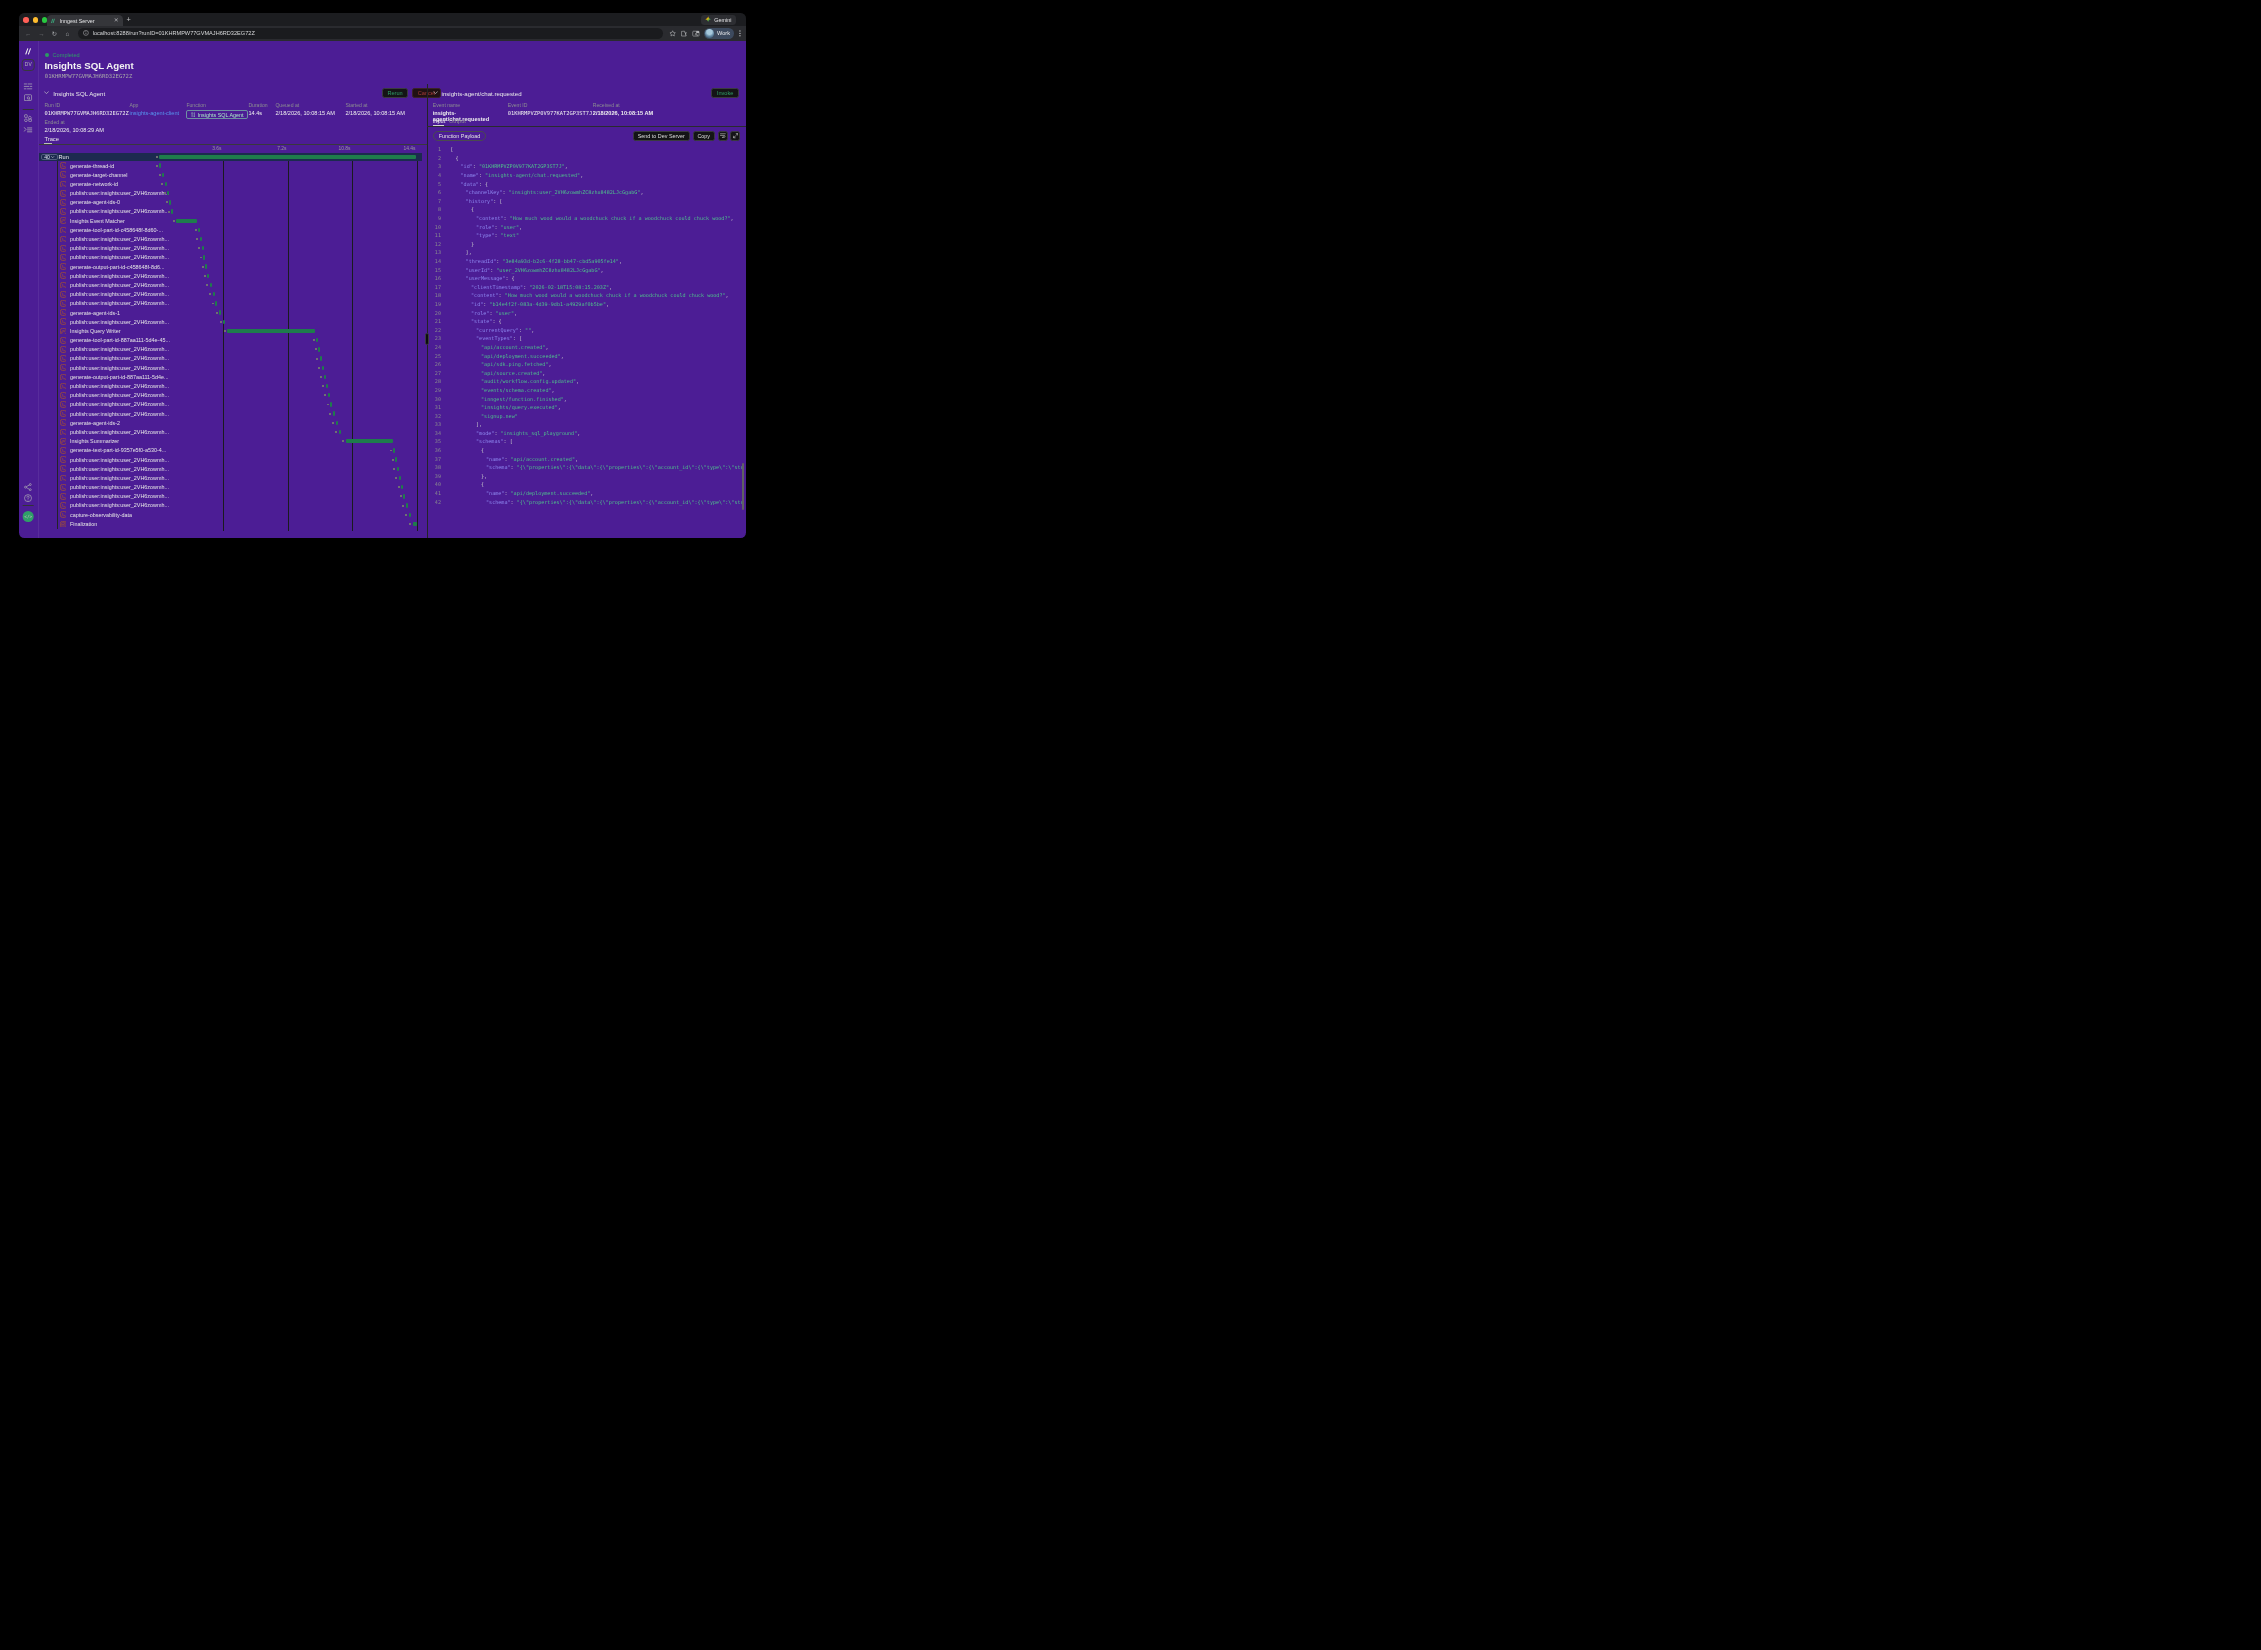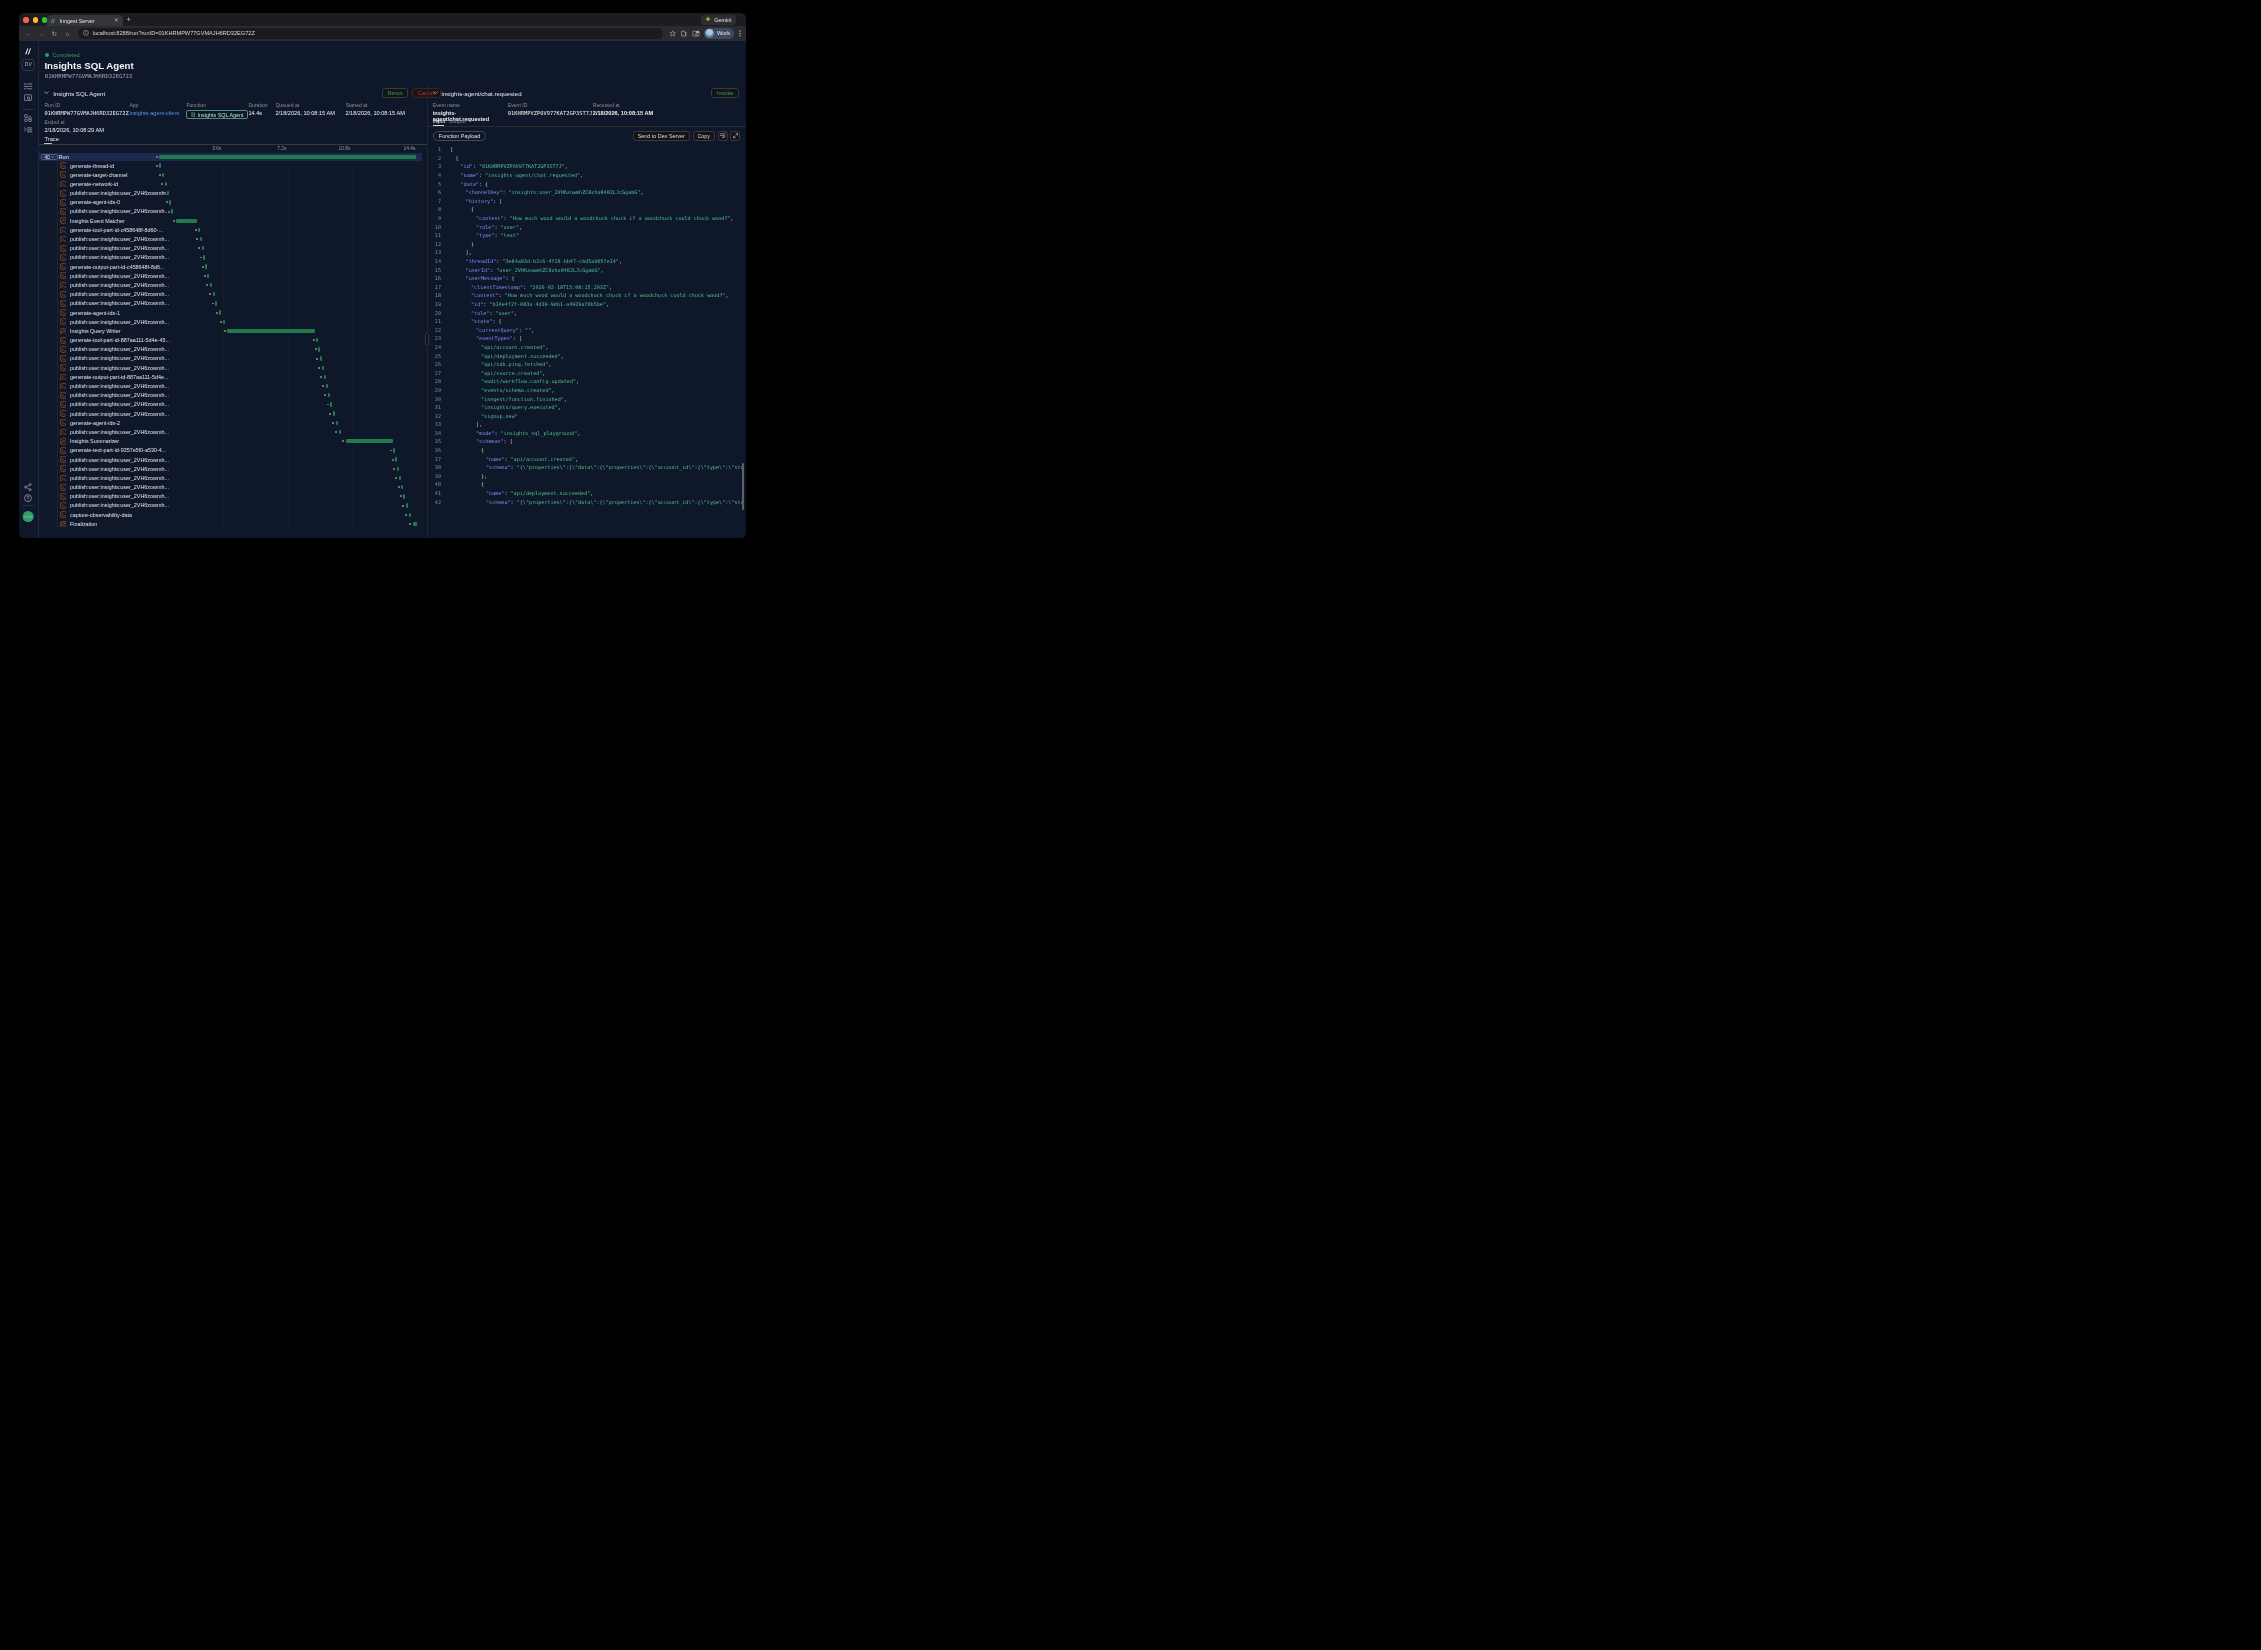--- a/index.html
+++ b/index.html
@@ -28,21 +28,21 @@
             align-items:center; gap:3.9px; padding:0 5.4px; margin:0 1.9px; }
   .url-text { font-size:5.6px; color:#d7d8da; white-space:nowrap; }
   .chrome-right { display:flex; align-items:center; gap:4.4px; }
   .profile { height:10.7px; background:#3d4a5e; border-radius:5.4px; display:flex; align-items:center;
              gap:2.9px; padding:1px 4.4px 1px 1px; }
   .avatar { width:8.8px; height:8.8px; border-radius:50%;
             background:radial-gradient(circle at 50% 32%, #a6c9dc 0 34%, #5f84a0 60%, #2e4a5e); }
   .profile span { font-size:5.6px; color:#e8e9eb; }
 
   
-  .app { position:absolute; left:0; top:28px; right:0; bottom:0; background:#0f172a; }
+  .app { position:absolute; left:0; top:28px; right:0; bottom:0; background:#4c1d95; }
   .side { position:absolute; left:0; top:0; bottom:0; width:20.5px; border-right:0.5px solid rgba(255,255,255,.07); }
   .side .it { position:absolute; left:50%; transform:translateX(-50%); color:#b6b8ba; }
   .dv-badge { width:12.7px; height:12.7px; border:0.5px solid #38393c; border-radius:3.4px; color:#8f9194;
               font-size:4.9px; display:flex; align-items:center; justify-content:center; }
   .side-div { width:10.7px; height:0.5px; background:#333417; background:#323336; }
   .code-fab { width:10.7px; height:10.7px; border-radius:50%; background:#2f9e68; color:#0e3a24;
               font-size:4.4px; font-weight:700; display:flex; align-items:center; justify-content:center;
               font-family:"DejaVu Sans Mono", monospace; }
 
   .main { position:absolute; left:20.5px; top:0; right:0; bottom:0; }

